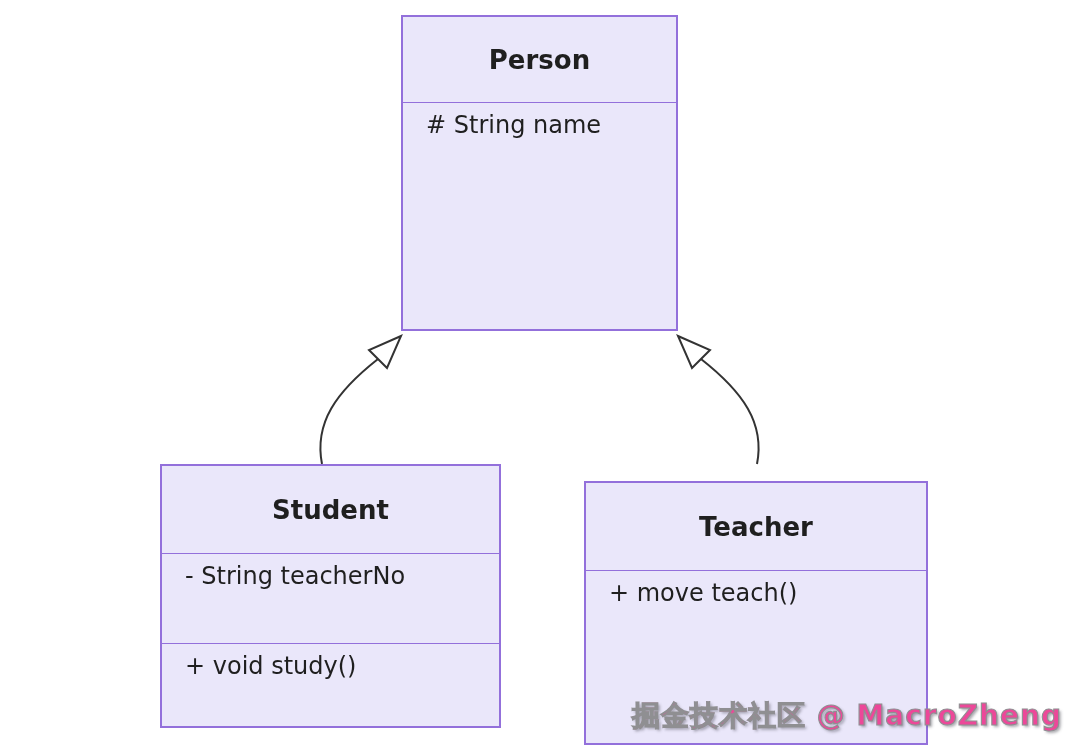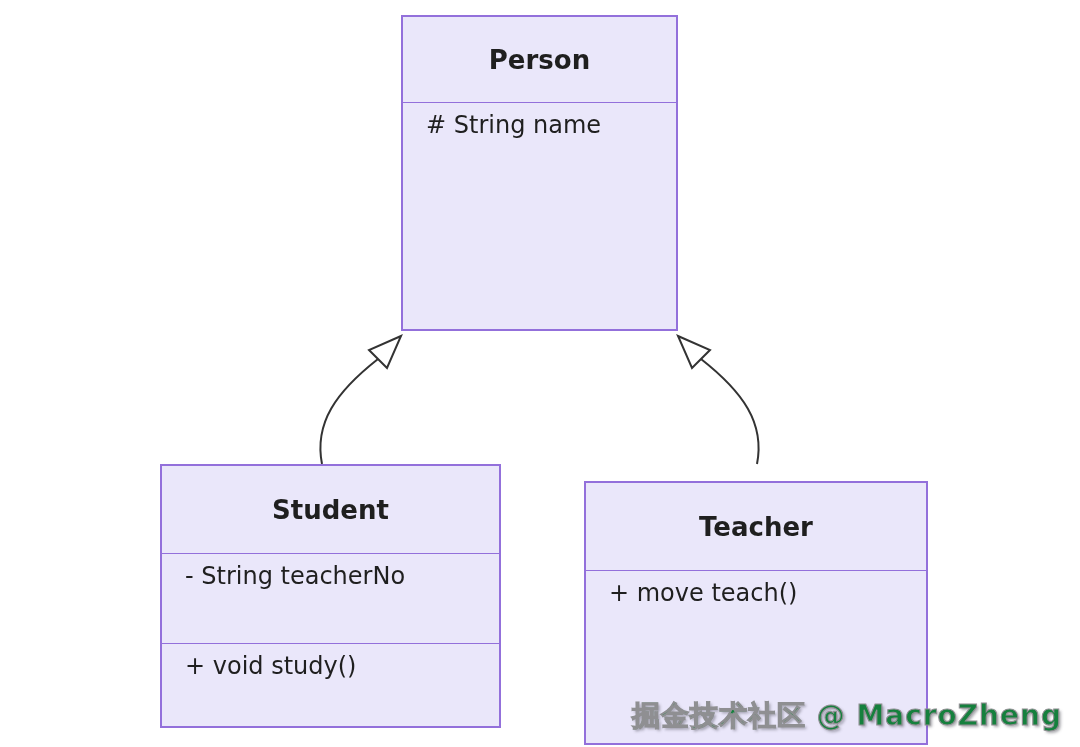--- a/index.html
+++ b/index.html
@@ -64,21 +64,21 @@
   .box-teacher .attrs   { height: 90px; }
   .box-teacher .methods { height: 85px; }
 
   .watermark {
     position: absolute;
     right: 18px;
     bottom: 12px;
     font-size: 28px;
     font-weight: bold;
     letter-spacing: 1px;
-    color: #15803d;
+    color: #ec4899;
     -webkit-text-stroke: 1.1px #8f8f92;
     text-shadow: 2px 2px 3px rgba(60,60,70,0.45);
     white-space: nowrap;
   }
 </style>
 </head>
 <body>
 
 <div class="canvas">
 

